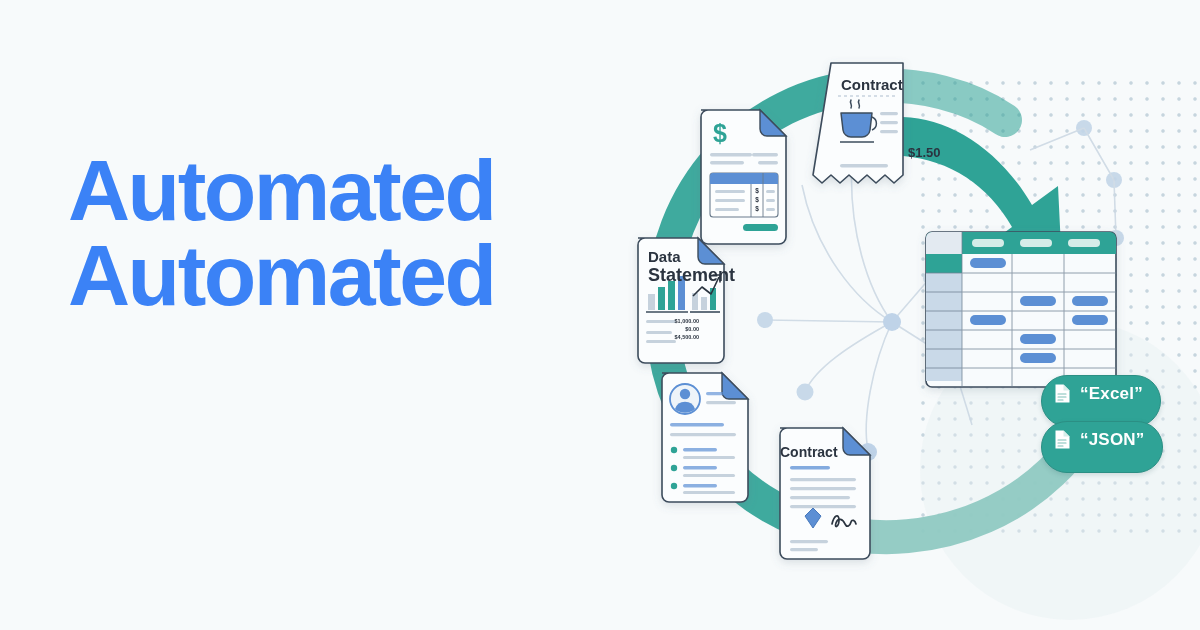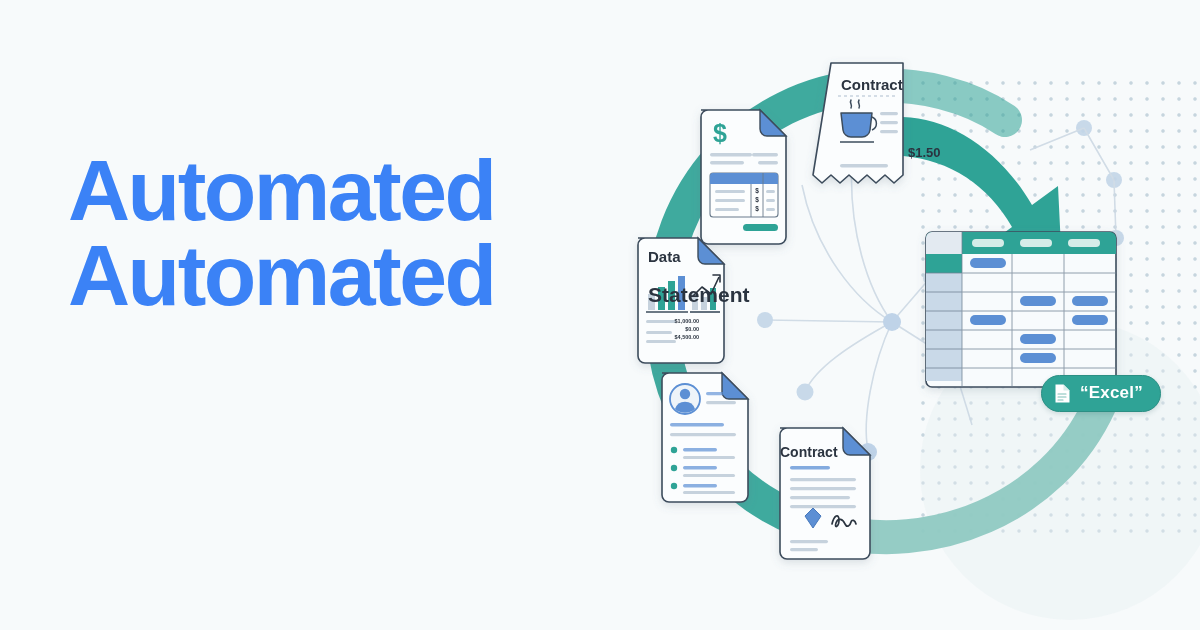--- a/index.html
+++ b/index.html
@@ -36,38 +36,38 @@
     position:absolute;
     font-family:"Liberation Sans", sans-serif;
     font-weight:700;
     color:#2b3440;
     white-space:nowrap;
     pointer-events:none;
   }
   #lbl-receipt{left:241px;top:76px;font-size:15px;}
   #lbl-receipt-amt{left:268px;top:145px;font-size:13px;margin-left:40px;}
   #lbl-bank1{left:48px;top:248px;font-size:15px;}
-  #lbl-bank2{left:48px;top:283px;font-size:21px;}
+  #lbl-bank2{left:48px;top:265px;font-size:18px;}
   #lbl-contract{left:180px;top:444px;font-size:14px;}
   .bank-num{
     position:absolute;right:0;font-size:5.5px;font-weight:700;color:#2b3440;
     text-align:right;width:66px;
   }
   #bank-n1{left:33px;top:318px;}
   #bank-n2{left:33px;top:326px;}
   #bank-n3{left:33px;top:334px;}
 
   
   .pill{
     position:absolute;
-    display:flex;align-items:flex-start;gap:9px;
+    display:flex;align-items:flex-end;gap:9px;
     background:#2fa396;
     border:1.5px solid #2b8f84;
     border-radius:999px;
-    padding:7px 17px 7px 12px;
+    padding:7px 17px 22px 12px;
     box-shadow:0 2px 5px rgba(40,90,95,.18);
   }
   .pill-text{
     color:#ffffff;font-size:17px;font-weight:700;
     font-family:"Liberation Sans", sans-serif;
     letter-spacing:.2px;
   }
   #pill-excel{left:441px;top:375px;}
   #pill-json{left:441px;top:421px;}
   .pill-doc{width:17px;height:21px;flex:0 0 auto;}
@@ -347,15 +347,27 @@
         <path d="M9.5 1.5 L15.5 7.5 h-6 Z" fill="#d6eeea"></path>
         <g stroke="#7fc0b8" stroke-width="1.1" stroke-linecap="round">
           <line x1="4" y1="11" x2="12" y2="11"></line>
           <line x1="4" y1="14" x2="12" y2="14"></line>
           <line x1="4" y1="17" x2="9" y2="17"></line>
         </g>
       </svg>
       <span class="pill-text">“Excel”</span>
     </div>
 
+    <div class="pill" id="pill-json">
+      <svg class="pill-doc" viewBox="0 0 17 21">
+        <path d="M1.5 1.5 h8 L15.5 7.5 v12 h-14 Z" fill="#ffffff"></path>
+        <path d="M9.5 1.5 L15.5 7.5 h-6 Z" fill="#d6eeea"></path>
+        <g stroke="#7fc0b8" stroke-width="1.1" stroke-linecap="round">
+          <line x1="4" y1="11" x2="12" y2="11"></line>
+          <line x1="4" y1="14" x2="12" y2="14"></line>
+          <line x1="4" y1="17" x2="9" y2="17"></line>
+        </g>
+      </svg>
+      <span class="pill-text">“JSON”</span>
+    </div>
 
   </div>
 </div>
 
 </body></html>

